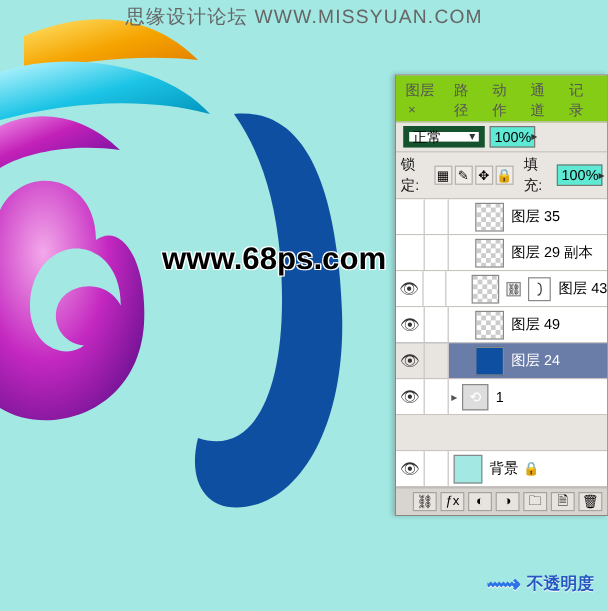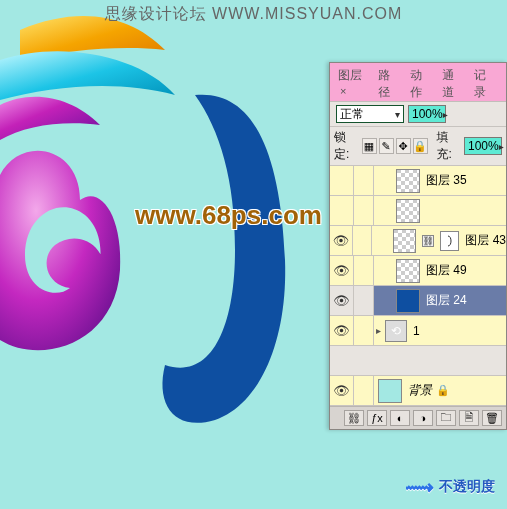--- a/index.html
+++ b/index.html
@@ -1,34 +1,34 @@
 <!DOCTYPE html>
 <html><head>
 <meta charset="utf-8">
 <style>
 * { box-sizing: border-box; margin: 0; padding: 0; }
 body { font-family: "Microsoft YaHei", SimSun, sans-serif; font-size: 12px; background: #a3e8e3; width: 507px; height: 509px; position: relative; overflow: hidden; }
 .canvas { position: absolute; inset: 0; background: #a3e8e3; }
 .canvas svg { position: absolute; top: 0; left: 0; }
 .top-banner { position: absolute; top: 4px; left: 0; right: 0; text-align: center; color: #666; font-size: 16px; letter-spacing: 1px; }
-.watermark { position: absolute; top: 200px; left: 135px; font-weight: bold; font-size: 26px; color: #a16207; text-shadow: -1px -1px 0 #fff, 1px -1px 0 #fff, -1px 1px 0 #fff, 1px 1px 0 #fff; }
+.watermark { position: absolute; top: 200px; left: 135px; font-weight: bold; font-size: 26px; color: #000000; text-shadow: -1px -1px 0 #fff, 1px -1px 0 #fff, -1px 1px 0 #fff, 1px 1px 0 #fff; }
 .panel { position: absolute; top: 62px; right: 0; width: 178px; background: #e9e5e1; border: 1px solid #8a8682; box-shadow: -2px 0 4px rgba(0,0,0,0.2); }
-.tabs { display: flex; gap: 8px; padding: 4px 8px 0 8px; font-size: 12px; background: #f9a8d4; border-bottom: 1px solid #c2beba; }
+.tabs { display: flex; gap: 8px; padding: 4px 8px 0 8px; font-size: 12px; background: #84cc16; border-bottom: 1px solid #c2beba; }
 .tab { color: #555; cursor: default; }
 .tab.active .close { font-size: 11px; margin-left: 2px; }
 .row { display: flex; align-items: center; padding: 3px 6px; gap: 4px; }
-.select { display: inline-flex; align-items: center; justify-content: space-between; border: 1px solid #14532d; background: #fff; height: 18px; padding: 0 3px; font-size: 12px; }
+.select { display: inline-flex; align-items: center; justify-content: space-between; border: 5px solid #14532d; background: #fff; height: 18px; padding: 0 3px; font-size: 12px; }
 .select .arrow { font-size: 10px; color: #333; }
 .label { font-size: 12px; color: #111; }
 .pct-box { display: inline-flex; align-items: center; border: 1px solid #7b7773; background: #5eead4; height: 18px; padding: 0 3px; width: 38px; justify-content: space-between; }
 .pct-box .arrow { font-size: 10px; color: #333; }
 .lock-row { display: flex; align-items: center; padding: 2px 4px; gap: 2px; border-top: 1px solid #c7c3bf; border-bottom: 1px solid #c7c3bf; }
 .lock-row .ico { width: 16px; height: 16px; display: flex; align-items: center; justify-content: center; border: 1px solid #b4b0ac; background: #efebe7; font-size: 11px; }
 .layers { max-height: 280px; overflow: hidden; }
-.layer { display: flex; align-items: center; height: 30px; border-bottom: 1px solid #c8c4c0; background: #fef9c3; }
+.layer { display: flex; align-items: center; height: 30px; border-bottom: 1px solid #c8c4c0; background: #ffffff; }
 .layer.selected { background: #6a7ca8; color: #fff; }
 .col-vis { width: 24px; display: flex; align-items: center; justify-content: center; border-right: 1px solid #c8c4c0; height: 100%; }
 .col-link { width: 20px; display: flex; align-items: center; justify-content: center; border-right: 1px solid #c8c4c0; height: 100%; }
 .thumb { width: 24px; height: 24px; margin: 0 4px; border: 1px solid #888; display: flex; align-items: center; justify-content: center; }
 .thumb.trans { background: repeating-conic-gradient(#fff 0 25%, #ccc 0 50%) 0 / 8px 8px; }
 .thumb.solid-blue { background: #0e4fa1; }
 .thumb.bg { background: #a3e8e3; }
 .thumb.white { background: #fff; }
 .thumb.black { background: #000; }
 .layer-name { font-size: 12px; padding-left: 2px; white-space: nowrap; }
@@ -121,20 +121,21 @@
       <div style="width:18px"></div>
       <div class="thumb trans"></div>
       <div class="layer-name">图层 35</div>
     </div>
 
     <div class="layer">
       <div class="col-vis"></div>
       <div class="col-link"></div>
       <div style="width:18px"></div>
       <div class="thumb trans"></div>
+      <div class="layer-name">图层 29 副本</div>
     </div>
 
     <div class="layer">
       <div class="col-vis">
           <span class="eye">👁</span>
         </div>
       <div class="col-link"></div>
       <div style="width:18px"></div>
       <div class="thumb trans"></div>
       <span class="mask-box">⛓</span>
@@ -180,21 +181,21 @@
     </div>
 
     <div style="height:30px;background:#e8e4e0;border-bottom:1px solid #c8c4c0"></div>
 
     <div class="layer">
       <div class="col-vis">
           <span class="eye">👁</span>
         </div>
       <div class="col-link"></div>
       <div class="thumb bg"></div>
-      <div class="layer-name" style="font-style:italic">背景</div>
+      <div class="layer-name" style="">背景</div>
       <span class="lock-icon">🔒</span>
     </div>
   </div>
 
   <div class="panel-foot">
     <span class="foot-btn">⛓</span>
     <span class="foot-btn">ƒx</span>
     <span class="foot-btn">◐</span>
     <span class="foot-btn">◑</span>
     <span class="foot-btn">🗀</span>

